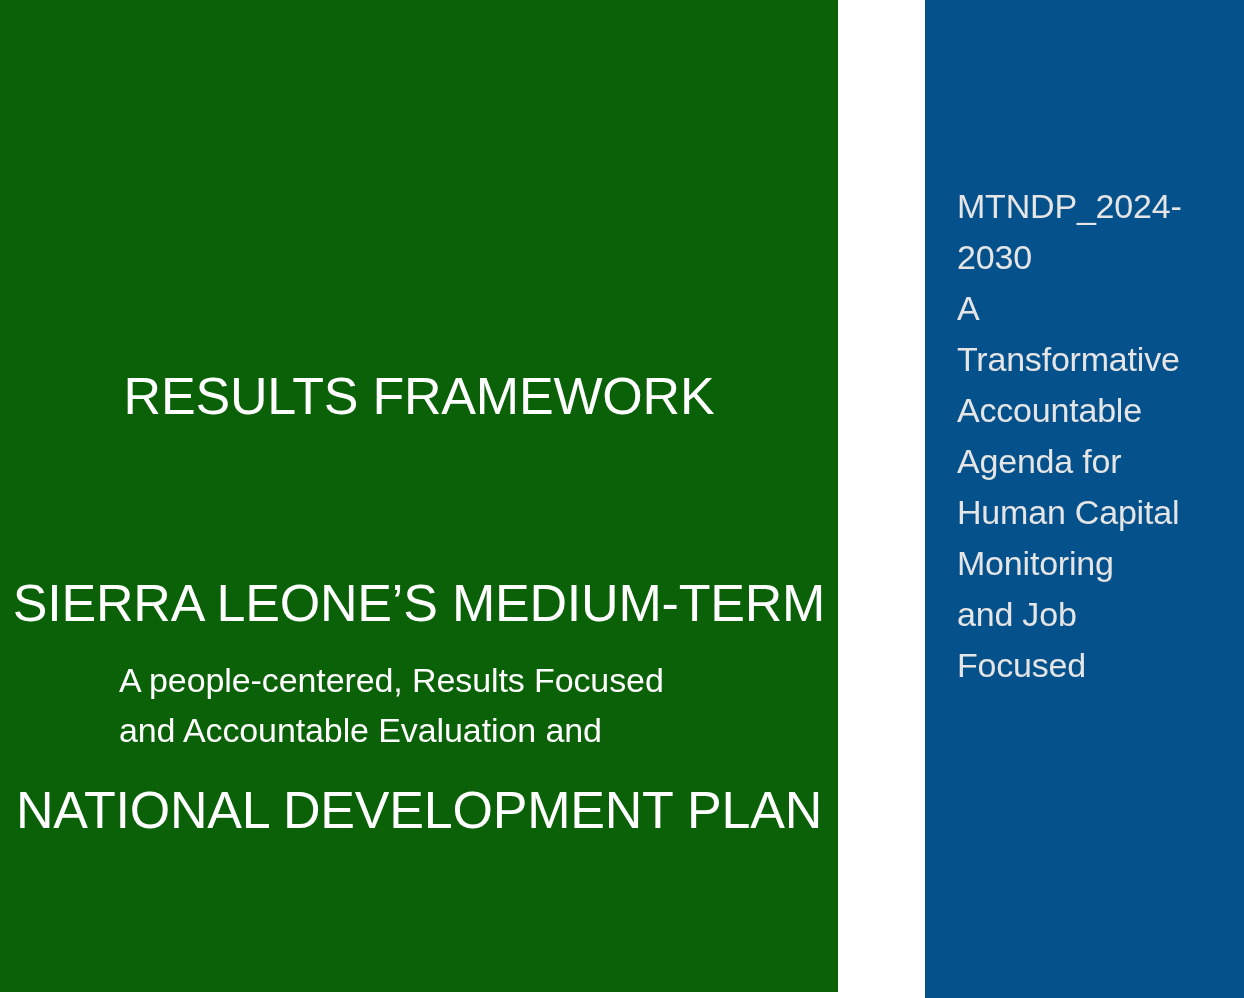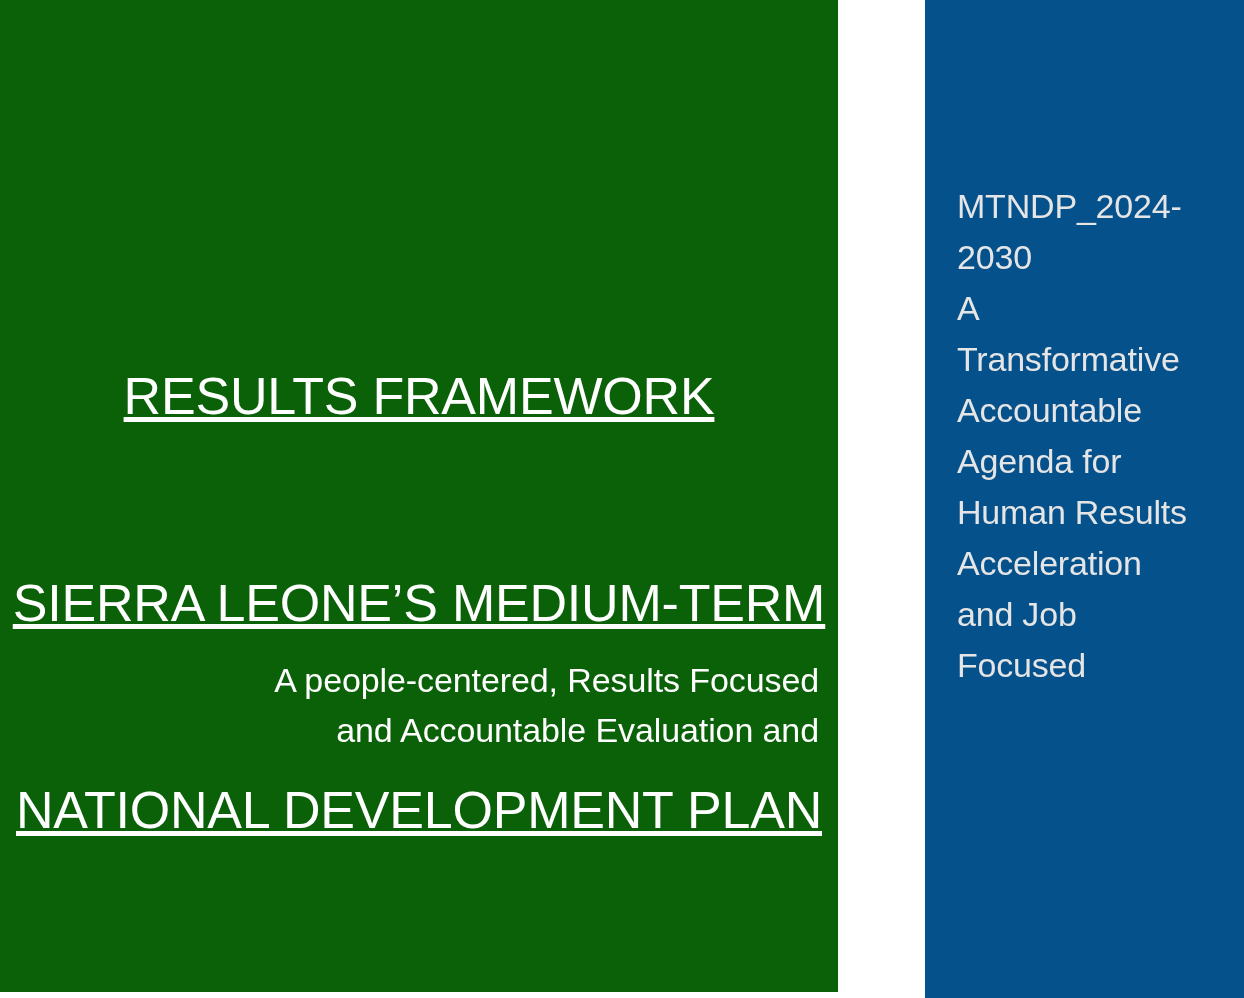--- a/index.html
+++ b/index.html
@@ -40,29 +40,28 @@
     text-align: center;
     color: #ffffff;
     font-size: 52px;
     line-height: 69px;
     font-weight: 400;
     letter-spacing: -0.2px;
     white-space: pre;
   }
   #title-block .tline {
     display: block;
-    text-decoration: underline;
   }
 
   #subtitle-block {
     position: absolute;
     left: 119px;
     top: 655px;
     width: 700px;
-    text-align: right;
+    text-align: left;
     color: #ffffff;
     font-size: 34px;
     line-height: 50px;
     font-weight: 400;
     letter-spacing: -0.1px;
   }
   #subtitle-block .sline {
     display: block;
   }
 
@@ -117,21 +116,21 @@
 
   <div id="blue-panel">
 
     <div id="sidebar-text">
       <span class="bline">MTNDP_2024-</span>
       <span class="bline">2030</span>
       <span class="bline">A</span>
       <span class="bline">Transformative</span>
       <span class="bline">Accountable</span>
       <span class="bline">Agenda for</span>
-      <span class="bline">Human Results</span>
-      <span class="bline">Acceleration</span>
+      <span class="bline">Human Capital</span>
+      <span class="bline">Monitoring</span>
       <span class="bline">and Job</span>
       <span class="bline">Focused</span>
     </div>
 
   </div>
 
 </div>
 
 </body></html>

